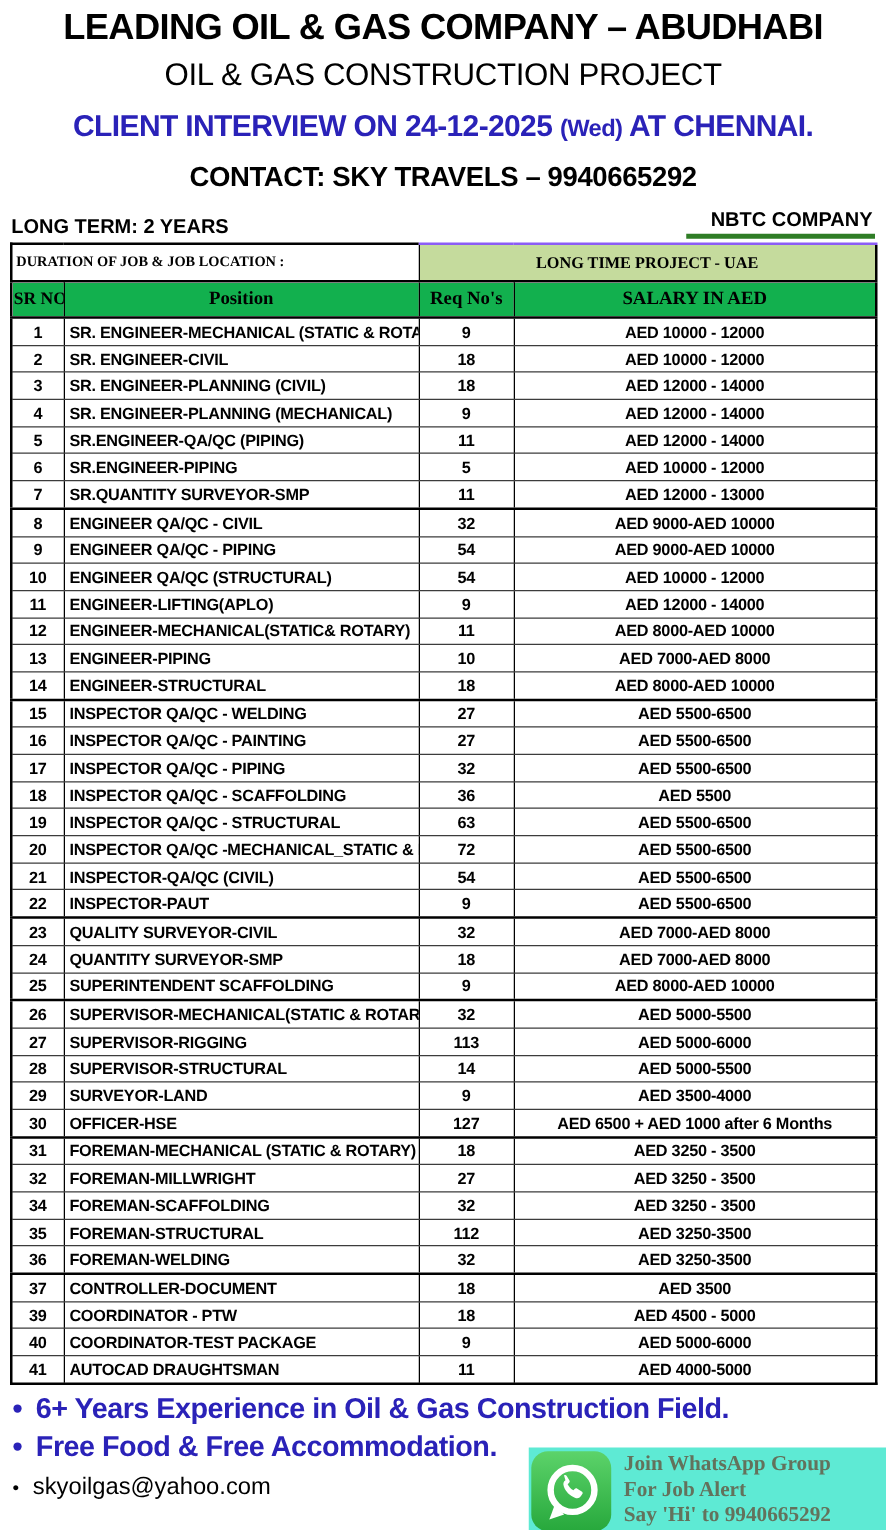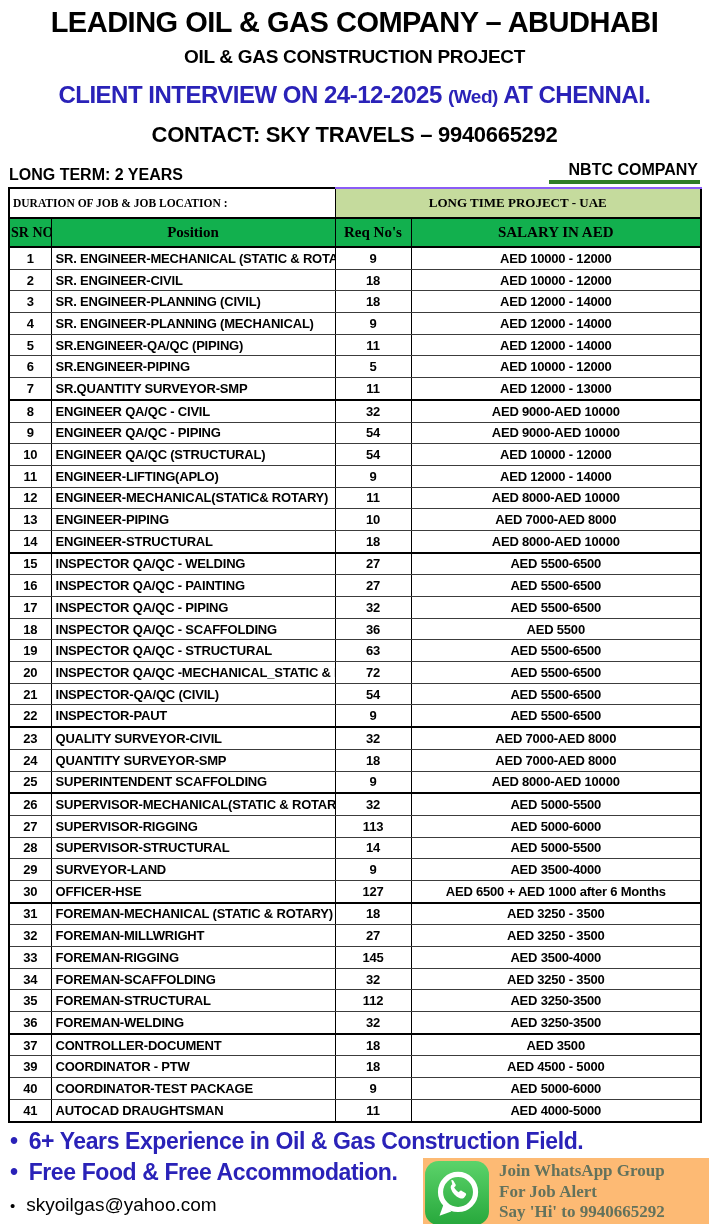--- a/index.html
+++ b/index.html
@@ -10,21 +10,21 @@
     font-family:"Liberation Sans",sans-serif;
     overflow:hidden;
   }
   
   .title{
     padding-top:6px;text-align:center;
     font-size:29px;font-weight:bold;letter-spacing:-0.5px;color:#000;
   }
   .subtitle{
     margin-top:7px;text-align:center;
-    font-size:19px;font-weight:bold;letter-spacing:-0.3px;color:#000;
+    font-size:25px;font-weight:normal;letter-spacing:-0.3px;color:#000;
   }
   .interview{
     margin-top:13px;text-align:center;
     font-size:24px;font-weight:bold;letter-spacing:-0.5px;
     color:var(--blue,#2a22b8);
   }
   .interview .wed{font-size:19px;}
   .contact{
     margin-top:13px;text-align:center;
     font-size:22px;font-weight:bold;letter-spacing:-0.3px;color:#000;
@@ -81,21 +81,21 @@
   .bullet .dot{margin-right:11px;}
   .b1,.b2{
     font-size:23px;font-weight:bold;letter-spacing:-0.4px;
     color:var(--blue,#2a22b8);margin-top:4px;
   }
   .b3{font-size:19px;font-weight:normal;color:#000;margin-top:8px;}
   .b3 .dot{font-size:15px;}
   
   .wa-box{
     position:absolute;left:423px;top:1158px;width:286px;height:68px;
-    background:#fdba74;display:flex;align-items:center;
+    background:#5eead4;display:flex;align-items:center;
   }
   .wa-icon{width:66px;height:66px;margin:2px 0 0 1px;flex:none;}
   .wa-lines{
     margin-left:9px;
     font-family:"Liberation Serif",serif;font-weight:bold;
     font-size:17px;line-height:1.2;color:#63725c;
   }
   .wa-streak{
     position:absolute;left:428px;top:1224px;width:102px;height:5px;
     background:#52b06a;border-radius:3px;
@@ -326,26 +326,20 @@
           <td class="col-req">18</td>
           <td class="col-salary">AED 3250 - 3500</td>
         </tr>
         <tr>
           <td class="col-sr">32</td>
           <td class="col-position">FOREMAN-MILLWRIGHT</td>
           <td class="col-req">27</td>
           <td class="col-salary">AED 3250 - 3500</td>
         </tr>
         <tr>
-          <td class="col-sr">33</td>
-          <td class="col-position">FOREMAN-RIGGING</td>
-          <td class="col-req">145</td>
-          <td class="col-salary">AED 3500-4000</td>
-        </tr>
-        <tr>
           <td class="col-sr">34</td>
           <td class="col-position">FOREMAN-SCAFFOLDING</td>
           <td class="col-req">32</td>
           <td class="col-salary">AED 3250 - 3500</td>
         </tr>
         <tr>
           <td class="col-sr">35</td>
           <td class="col-position">FOREMAN-STRUCTURAL</td>
           <td class="col-req">112</td>
           <td class="col-salary">AED 3250-3500</td>

